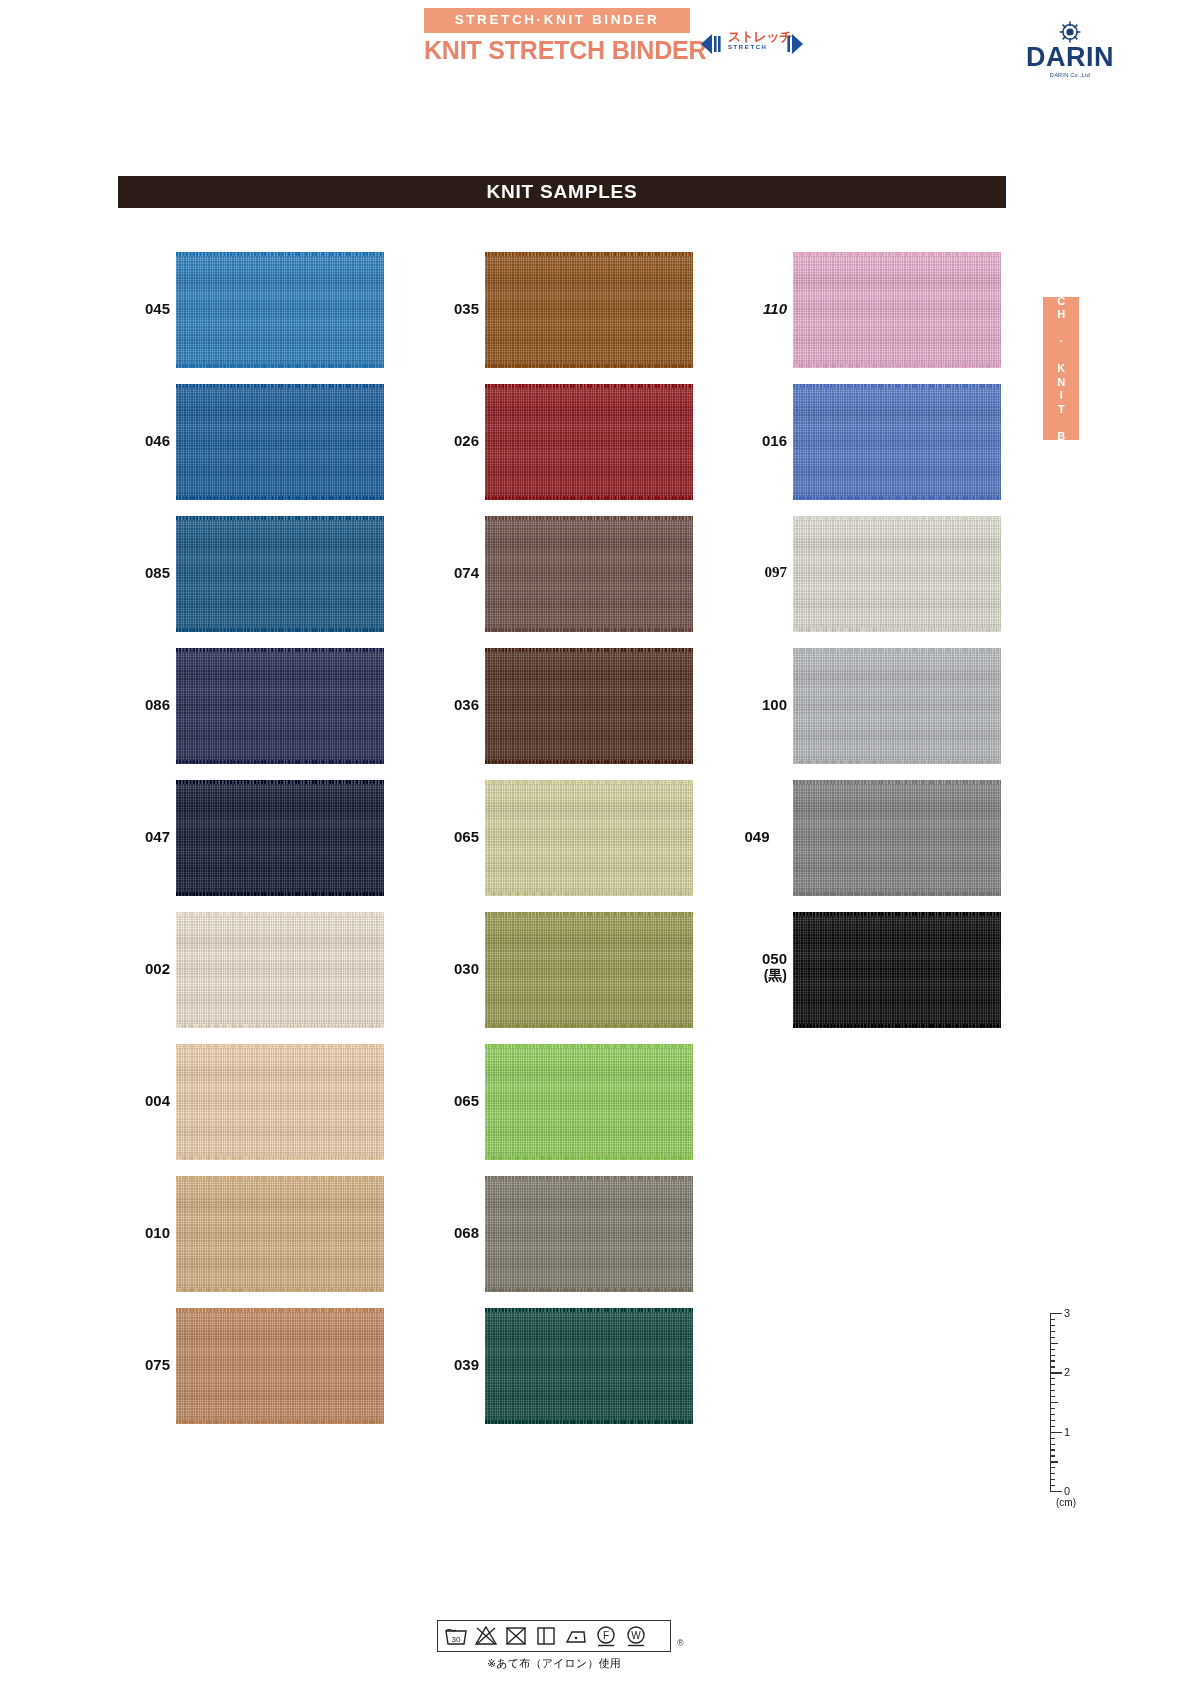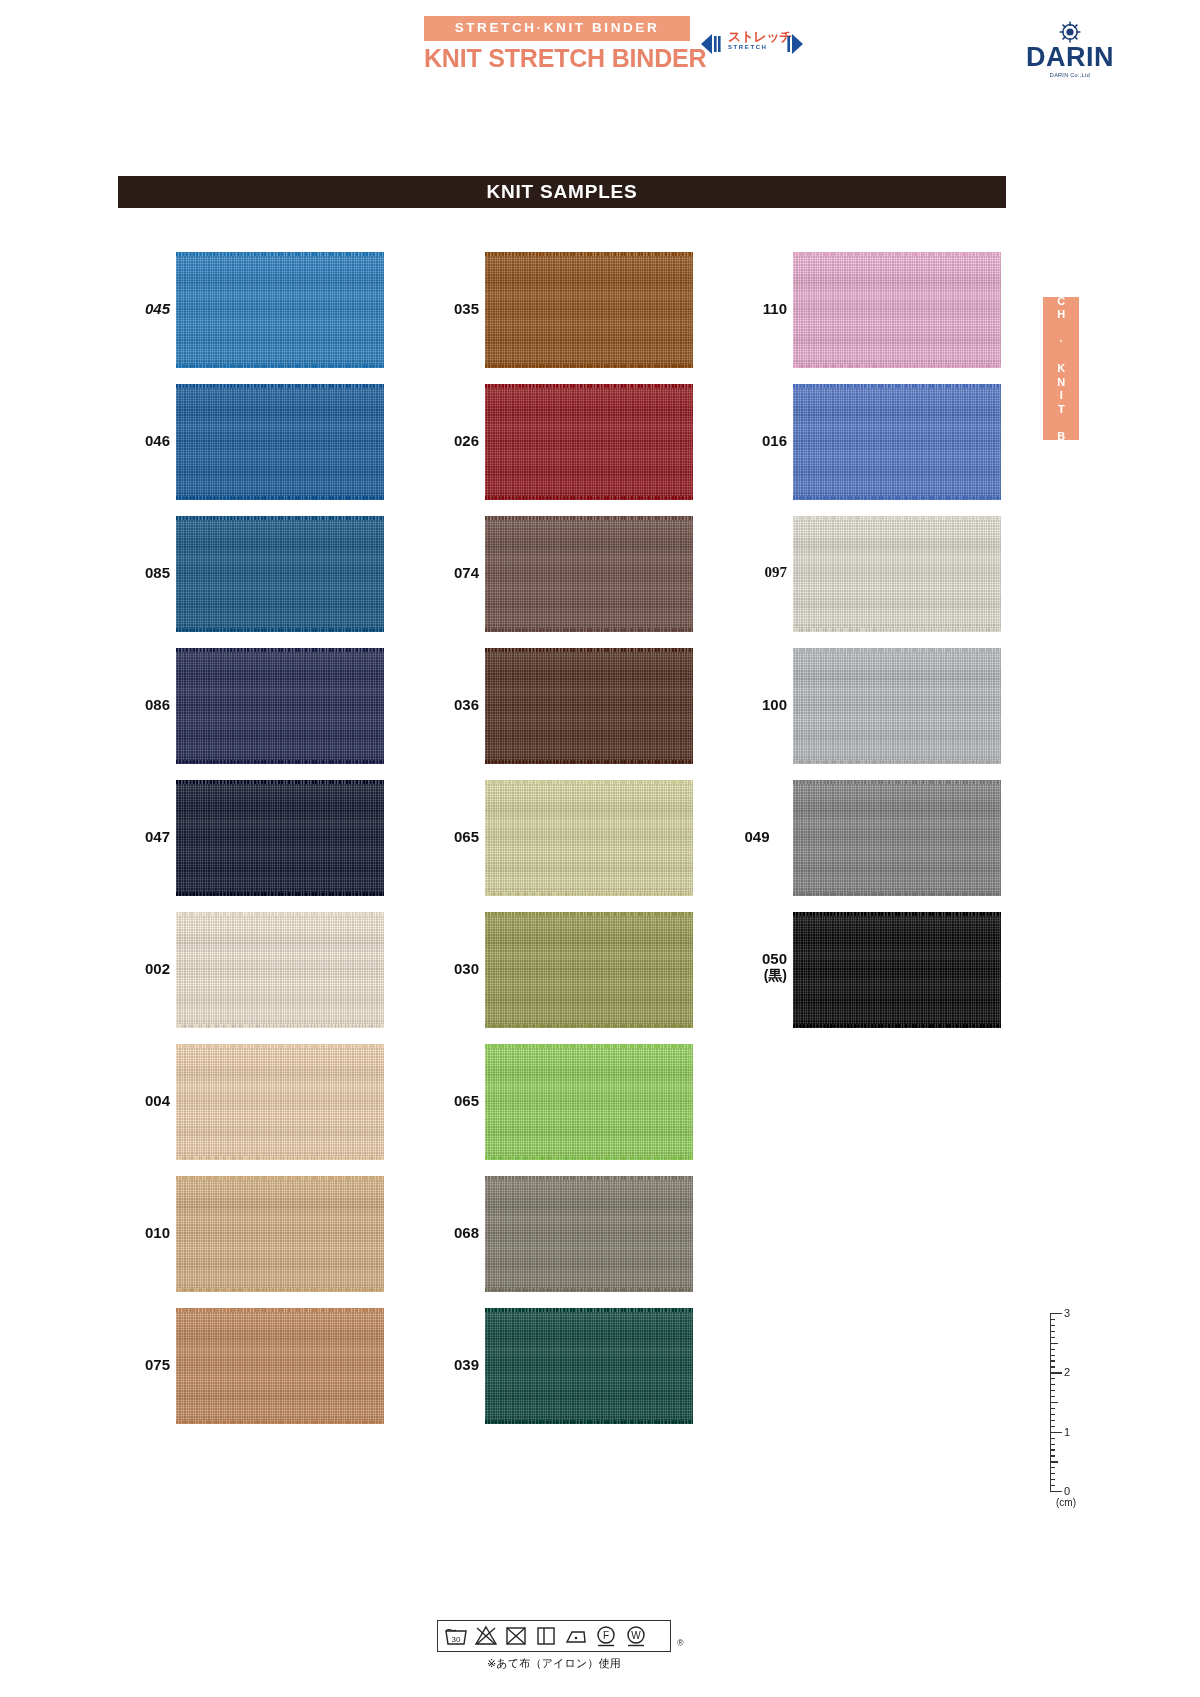--- a/index.html
+++ b/index.html
@@ -8,21 +8,21 @@
     width:1200px; height:1697px;
     background:#ffffff;
     font-family:"Liberation Sans", sans-serif;
     position:relative;
     overflow:hidden;
   }
 
   
   #header { position:absolute; left:0; top:0; width:1200px; height:100px; }
 
-  #brand-block { position:absolute; left:424px; top:16px; width:266px; }
+  #brand-block { position:absolute; left:424px; top:8px; width:266px; }
   #brand-tagline {
     background:#ef9a78;
     color:#ffffff;
     font-size:13.5px;
     font-weight:bold;
     letter-spacing:2.6px;
     text-align:center;
     padding:5px 0 6px 0;
     line-height:1;
   }
@@ -241,21 +241,21 @@
   </div>
 </div>
 
 <div id="samples-bar">KNIT SAMPLES</div>
 
 <div id="side-tab">
   <span class="vtxt">STRETCH · KNIT BINDER</span>
 </div>
 
 <div id="grid">
-    <div class="code" style="left: 110px; top: 300px; font-style: italic;">045</div>
+    <div class="code" style="left: 110px; top: 300px;">045</div>
     <div class="swatch" title="045" style="left: 176px; top: 252px;">
       <div class="base" style="background: rgb(47, 134, 200);"></div>
       <div class="bands"></div>
       <div class="weave"></div>
       <div class="edge-t" style="background-image: repeating-linear-gradient(90deg, rgb(25, 112, 178) 0px, rgb(25, 112, 178) 1.6px, transparent 1.6px, transparent 3.4px);"></div>
       <div class="edge-b" style="background-image: repeating-linear-gradient(90deg, rgb(25, 112, 178) 0px, rgb(25, 112, 178) 1.6px, transparent 1.6px, transparent 3.4px);"></div>
     </div>
     <div class="code" style="left: 110px; top: 432px;">046</div>
     <div class="swatch" title="046" style="left: 176px; top: 384px;">
       <div class="base" style="background: rgb(31, 100, 165);"></div>
@@ -385,21 +385,21 @@
       <div class="edge-b" style="background-image: repeating-linear-gradient(90deg, rgb(116, 111, 95) 0px, rgb(116, 111, 95) 1.6px, transparent 1.6px, transparent 3.4px);"></div>
     </div>
     <div class="code" style="left: 419px; top: 1356px;">039</div>
     <div class="swatch" title="039" style="left: 485px; top: 1308px;">
       <div class="base" style="background: rgb(20, 79, 69);"></div>
       <div class="bands"></div>
       <div class="weave"></div>
       <div class="edge-t" style="background-image: repeating-linear-gradient(90deg, rgb(0, 57, 47) 0px, rgb(0, 57, 47) 1.6px, transparent 1.6px, transparent 3.4px);"></div>
       <div class="edge-b" style="background-image: repeating-linear-gradient(90deg, rgb(0, 57, 47) 0px, rgb(0, 57, 47) 1.6px, transparent 1.6px, transparent 3.4px);"></div>
     </div>
-    <div class="code" style="left: 727px; top: 300px;">110</div>
+    <div class="code" style="left: 727px; top: 300px; font-style: italic;">110</div>
     <div class="swatch" title="110" style="left: 793px; top: 252px;">
       <div class="base" style="background: rgb(246, 185, 220);"></div>
       <div class="bands"></div>
       <div class="weave"></div>
       <div class="edge-t" style="background-image: repeating-linear-gradient(90deg, rgb(224, 163, 198) 0px, rgb(224, 163, 198) 1.6px, transparent 1.6px, transparent 3.4px);"></div>
       <div class="edge-b" style="background-image: repeating-linear-gradient(90deg, rgb(224, 163, 198) 0px, rgb(224, 163, 198) 1.6px, transparent 1.6px, transparent 3.4px);"></div>
     </div>
     <div class="code" style="left: 727px; top: 432px;">016</div>
     <div class="swatch" title="016" style="left: 793px; top: 384px;">
       <div class="base" style="background: rgb(90, 127, 208);"></div>

